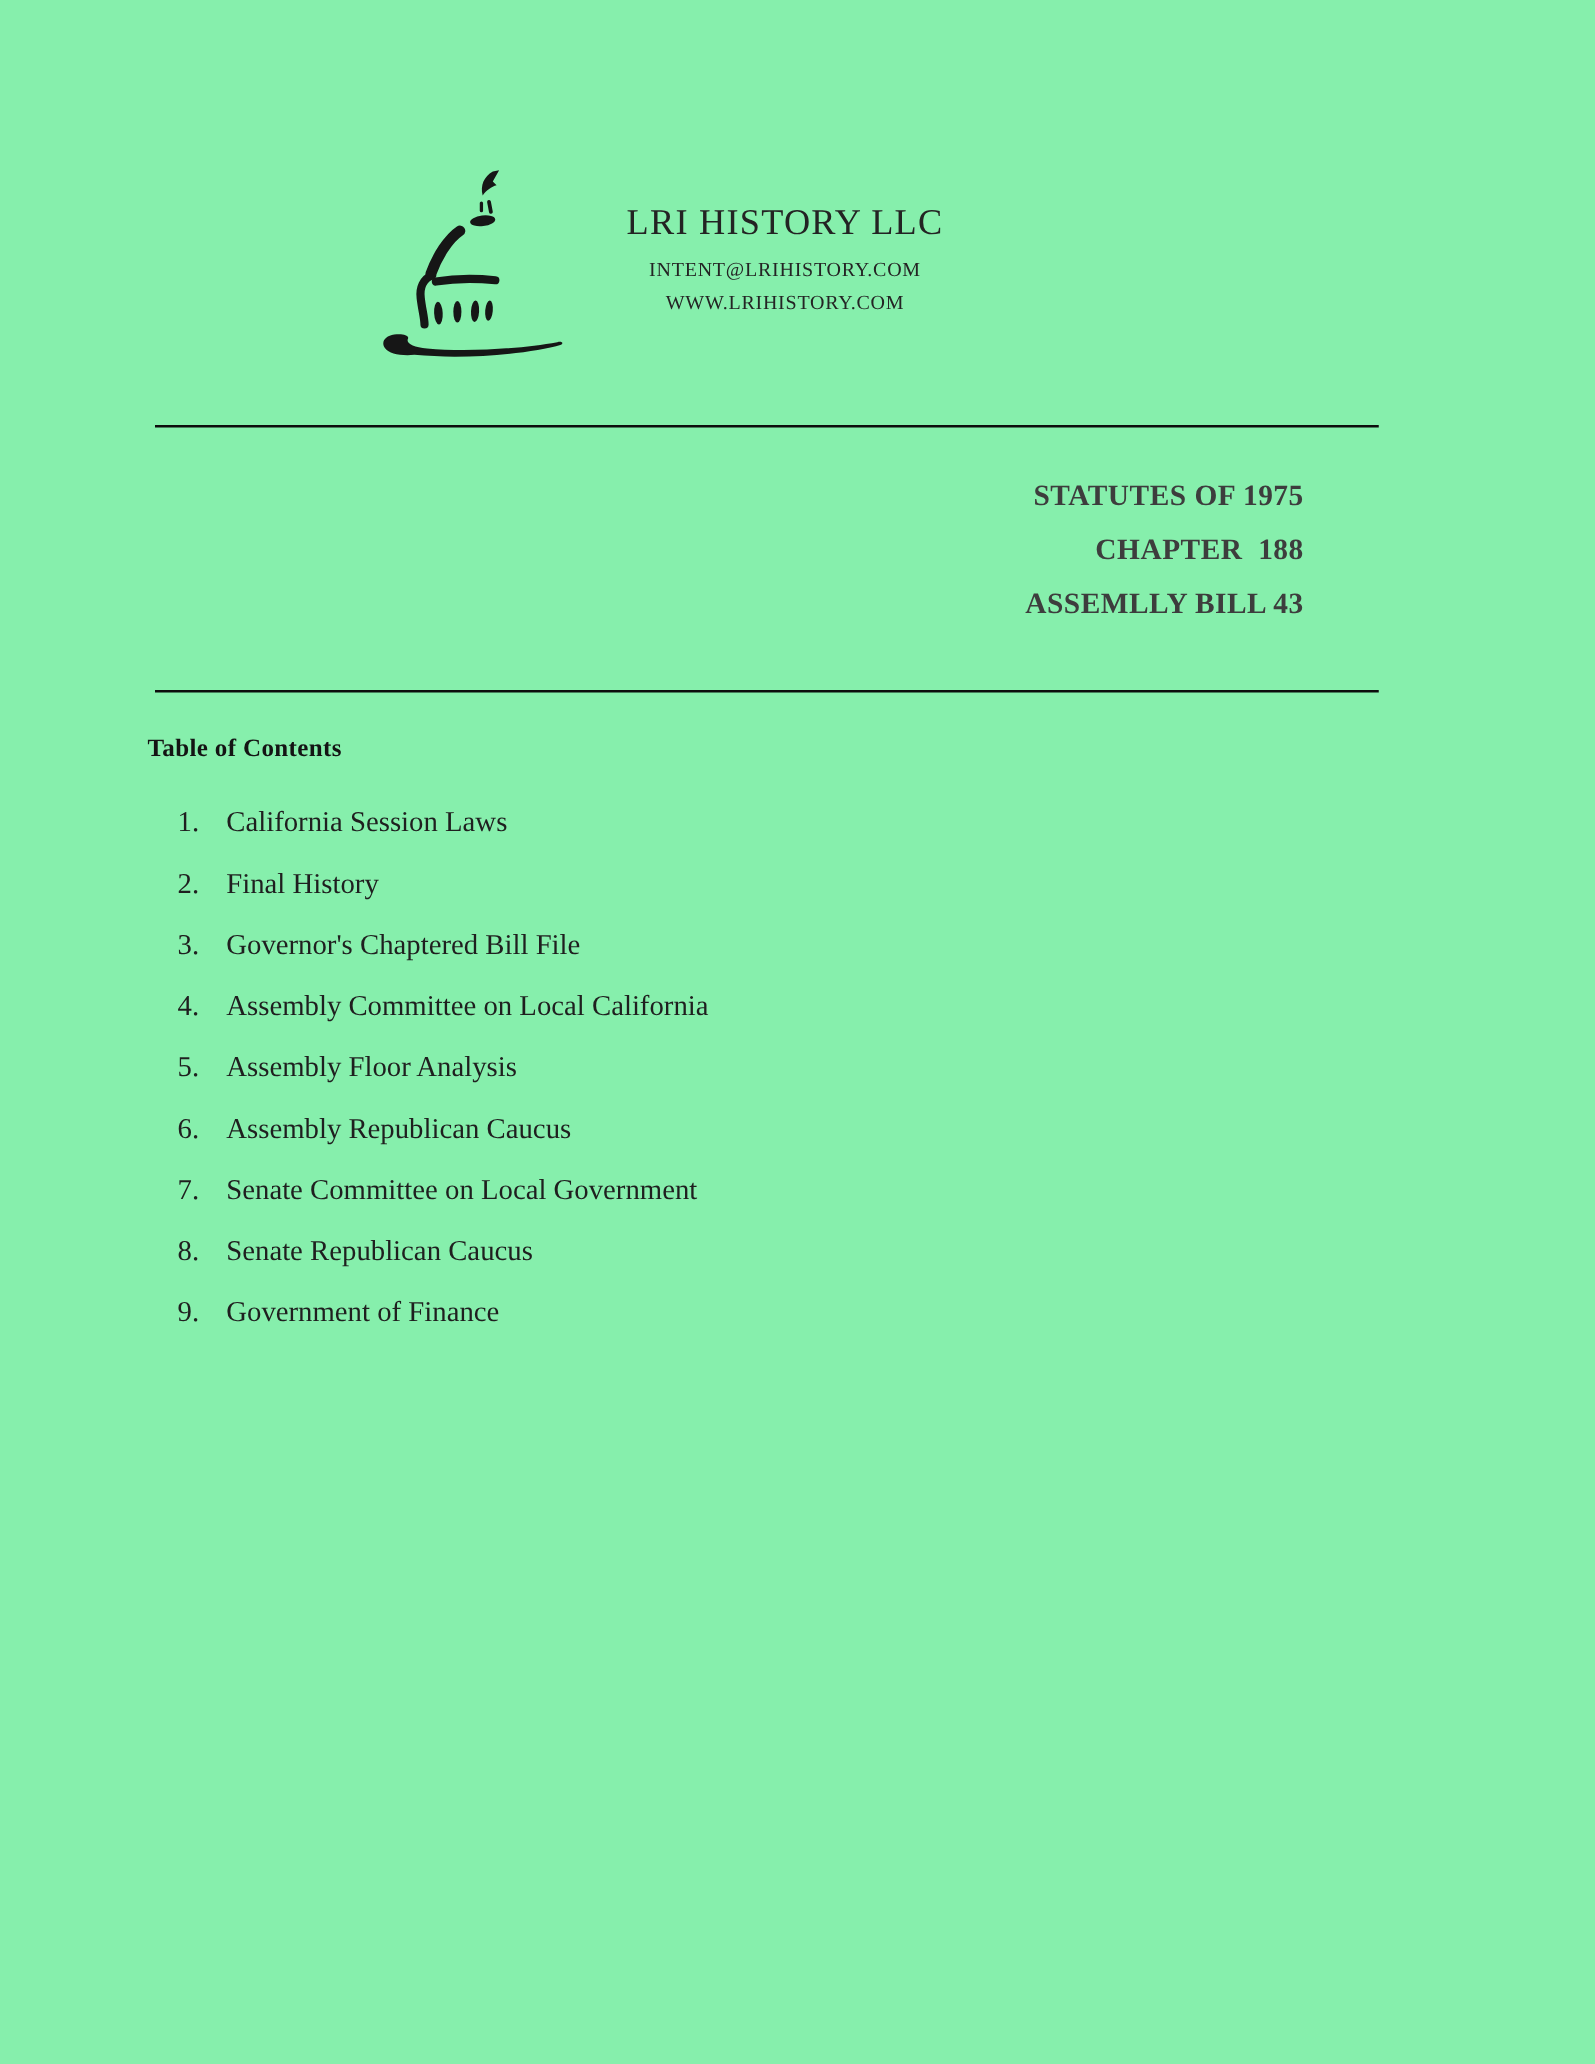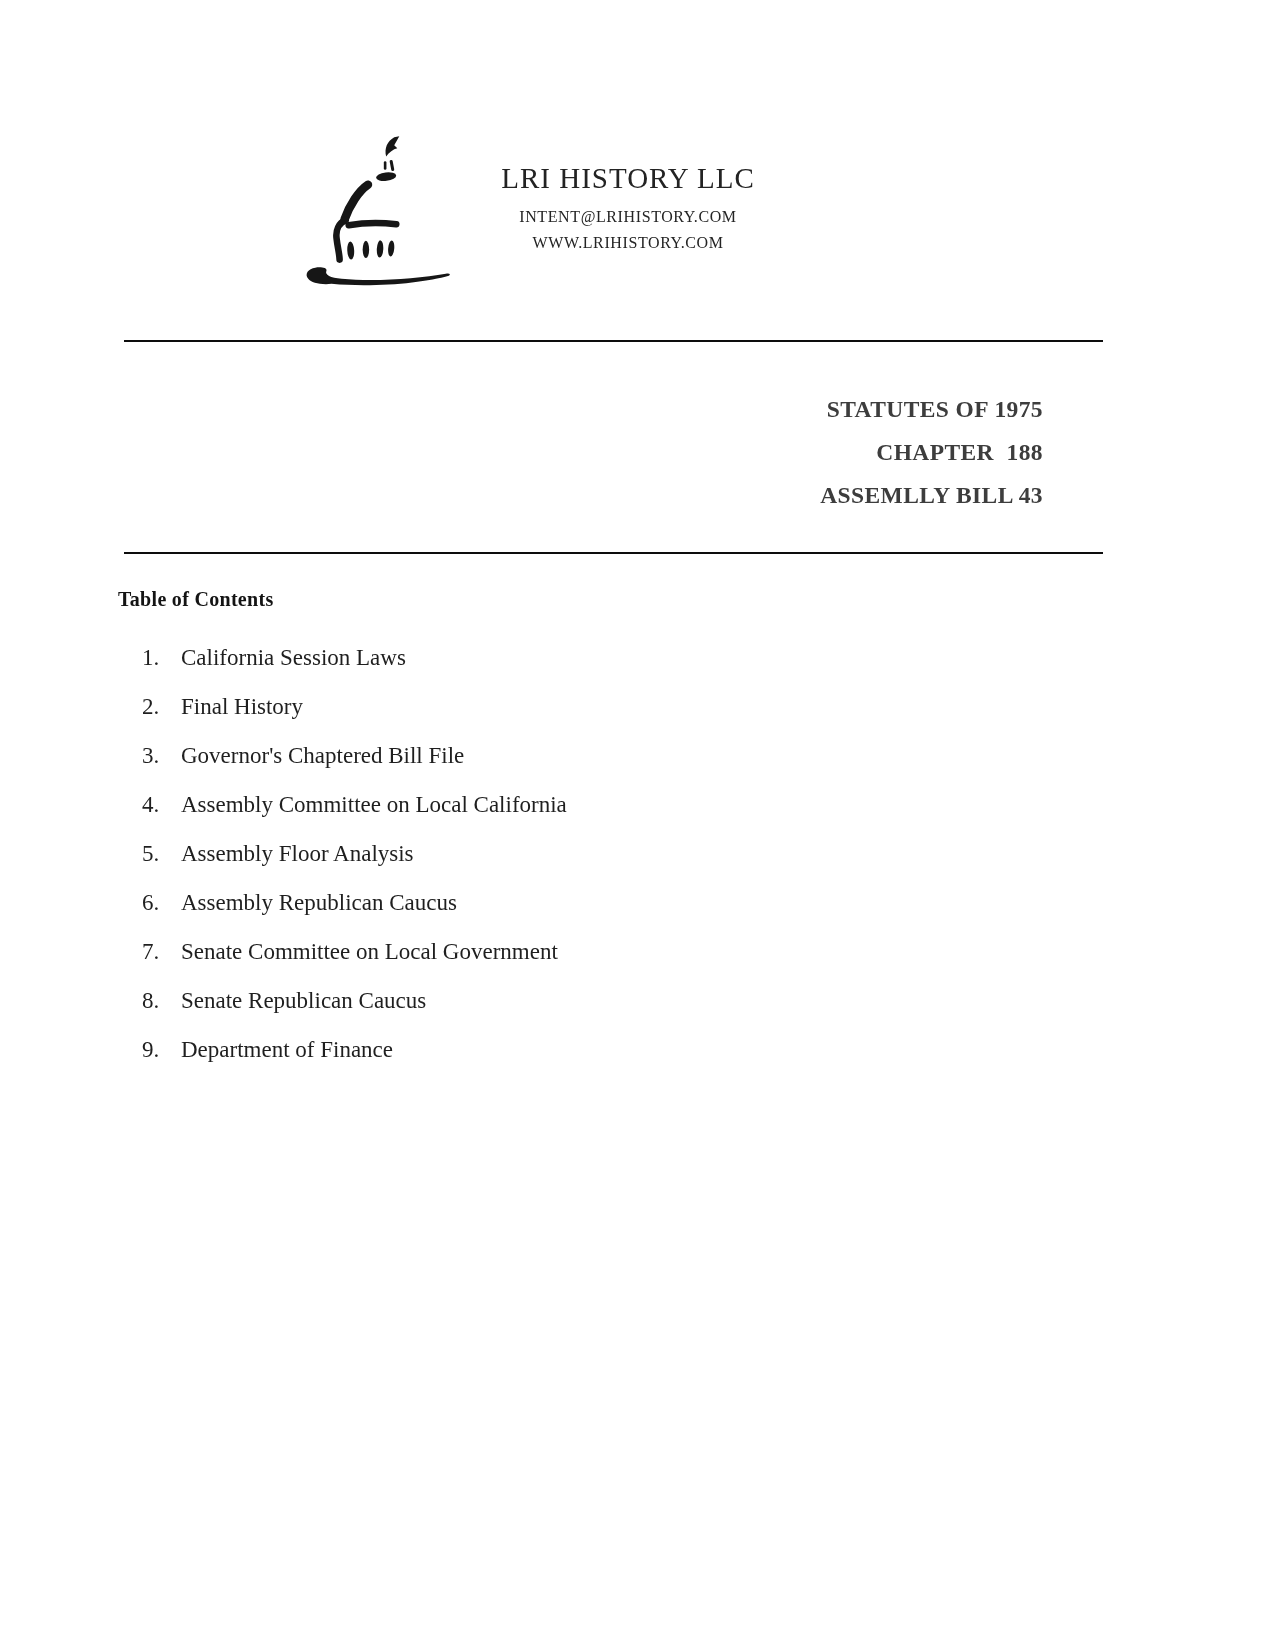--- a/index.html
+++ b/index.html
@@ -4,21 +4,21 @@
 <style>
   * { margin: 0; padding: 0; box-sizing: border-box; }
   html, body { background: #e8e8e8; }
   body { font-family: "Liberation Serif", serif; }
 
   .page {
     position: relative;
     width: 1276px;
     height: 1651px;
     margin: 0 auto;
-    background: #ffffff;
+    background: #86efac;
     overflow: hidden;
     color: #1c1c1c;
   }
 
   
   .logo {
     position: absolute;
     left: 288px;
     top: 123px;
     width: 172px;
@@ -58,21 +58,21 @@
     height: 0;
     border-top: 2px solid #0d0d0d;
   }
   .rule-top { top: 340px; }
   .rule-bottom { top: 552px; }
 
   
   .case-block {
     position: absolute;
     left: 643px;
-    top: 388px;
+    top: 376px;
     width: 400px;
     text-align: right;
     font-weight: bold;
     font-size: 23.5px;
     line-height: 43px;
     color: #3d3d3d;
     letter-spacing: 0.4px;
   }
   .case-line { white-space: pre; }
 
@@ -186,18 +186,18 @@
       <div class="toc-item">
         <span class="toc-num">7.</span>
         <span class="toc-label">Senate Committee on Local Government</span>
       </div>
       <div class="toc-item">
         <span class="toc-num">8.</span>
         <span class="toc-label">Senate Republican Caucus</span>
       </div>
       <div class="toc-item">
         <span class="toc-num">9.</span>
-        <span class="toc-label">Department of Finance</span>
+        <span class="toc-label">Government of Finance</span>
       </div>
     </div>
   </div>
 
 </div>
 
 </body></html>

